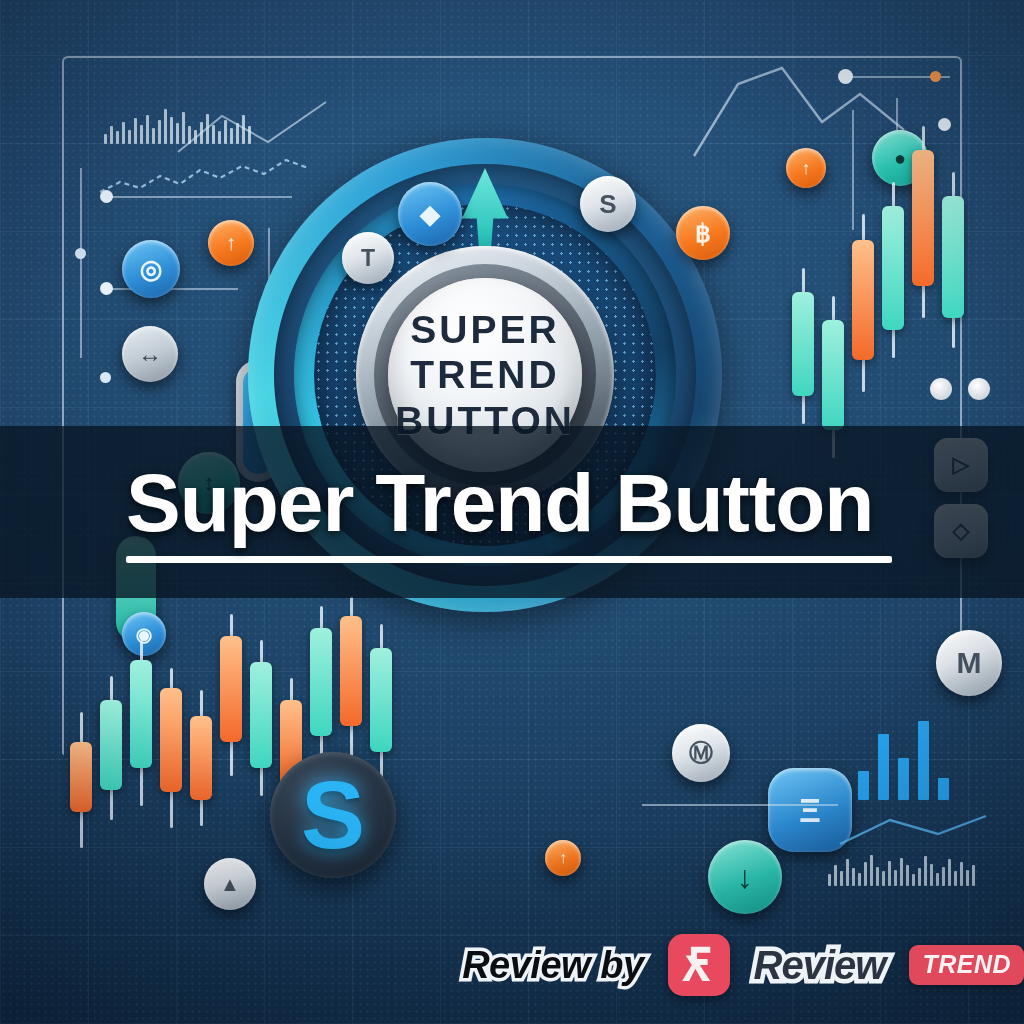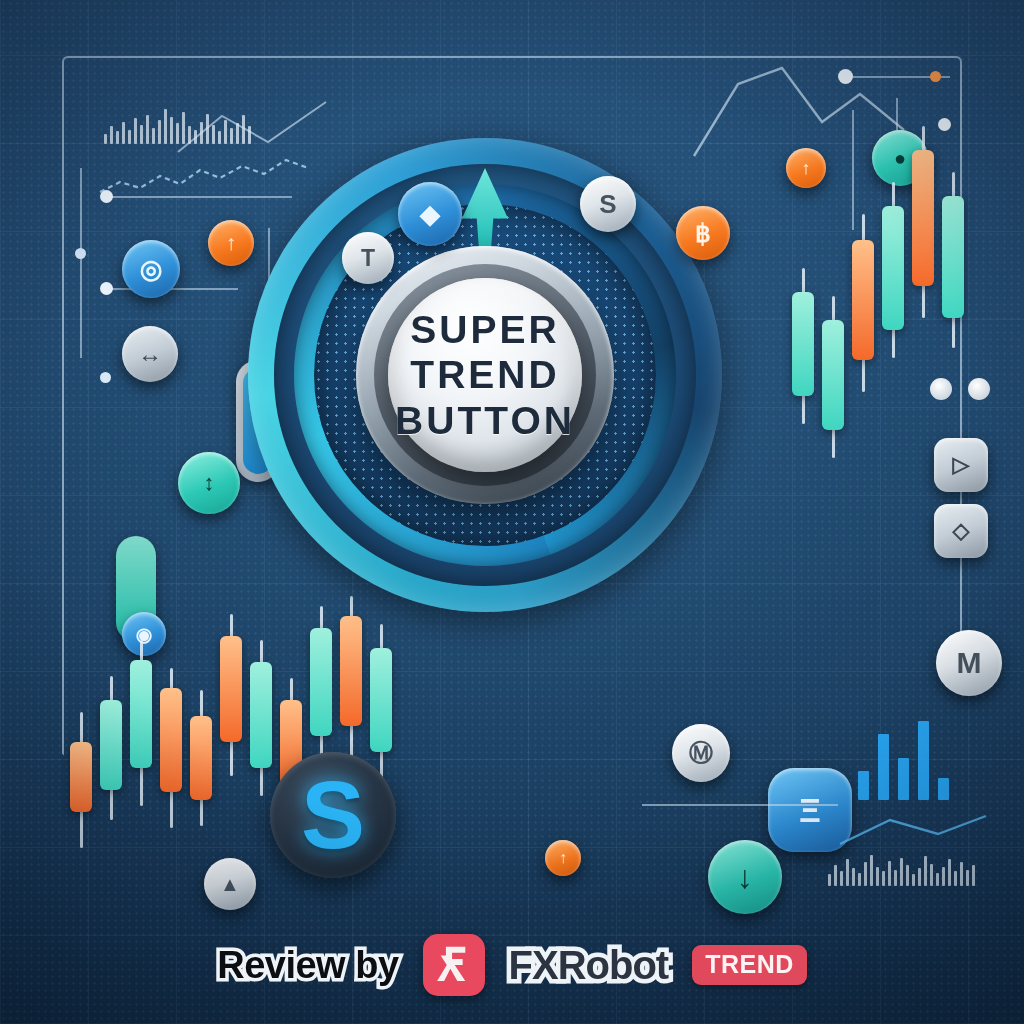--- a/index.html
+++ b/index.html
@@ -99,21 +99,21 @@
   .band { position:absolute; left:0; right:0; top:426px; height:172px;
       background:rgba(8,20,34,.78); display:flex; align-items:center; }
   .title-wrap { padding-left:126px; }
   .title { font-size:82px; font-weight:bold; color:#ffffff; line-height:1;
       letter-spacing:-1px; white-space:nowrap;
       text-shadow:0 3px 10px rgba(0,0,0,.75); }
   .title-rule { margin-top:12px; height:7px; width:766px; background:#ffffff; border-radius:2px; }
 
   
   .brand { position:absolute; left:0; right:0; bottom:22px; height:74px;
-      display:flex; align-items:center; justify-content:center; gap:24px; }
+      display:flex; align-items:center; justify-content:flex-end; gap:24px;font-style:italic; }
   .review { font-size:38px; font-weight:bold; color:#0b0f14; letter-spacing:-.5px;
       -webkit-text-stroke:7px #eef3f8; paint-order:stroke fill;
       text-shadow:0 0 2px rgba(255,255,255,.9); }
   .fxmark { width:62px; height:62px; border-radius:15px; background:#e8495e;
       display:flex; align-items:center; justify-content:center;
       box-shadow:0 3px 10px rgba(0,0,0,.45); }
   .fxmark svg { width:40px; height:42px; }
   .fxname { font-size:40px; font-weight:bold; color:#2b3440; letter-spacing:-1px;
       -webkit-text-stroke:9px #eef3f8; paint-order:stroke fill; }
   .easy { background:#e0495c; color:#fdf2f4; font-size:25px; font-weight:bold;
@@ -304,25 +304,31 @@
     </div>
   </div>
 
   <div class="coin silver" style="left:342px; top:232px; width:52px; height:52px; font-size:23px;">T</div>
   <div class="coin blue" style="left:398px; top:182px; width:64px; height:64px; font-size:26px;">◆</div>
   <div class="coin silver" style="left:580px; top:176px; width:56px; height:56px; font-size:26px;">S</div>
   <div class="coin orange" style="left:676px; top:206px; width:54px; height:54px; font-size:25px;">฿</div>
 
   <div class="vig"></div>
 
+  <div class="band">
+    <div class="title-wrap">
+      <div class="title">Super Trend Button</div>
+      <div class="title-rule"></div>
+    </div>
+  </div>
 
   <div class="brand">
     <div class="review">Review by</div>
     <div class="fxmark">
       <svg viewBox="0 0 40 42" aria-hidden="true">
         <path d="M9 3 h22 v7 H16 v7 h12 v7 H19 l12 18 h-9 L14 28 L7 42 H-1 L10 24 L3 13 h6 z" fill="#f7f1f2" transform="translate(4,0) scale(0.88)"></path>
       </svg>
     </div>
-    <div class="fxname">FXRobot</div>
+    <div class="fxname">Review</div>
     <div class="easy">TREND</div>
   </div>
 
 </div>
 
 </body></html>

